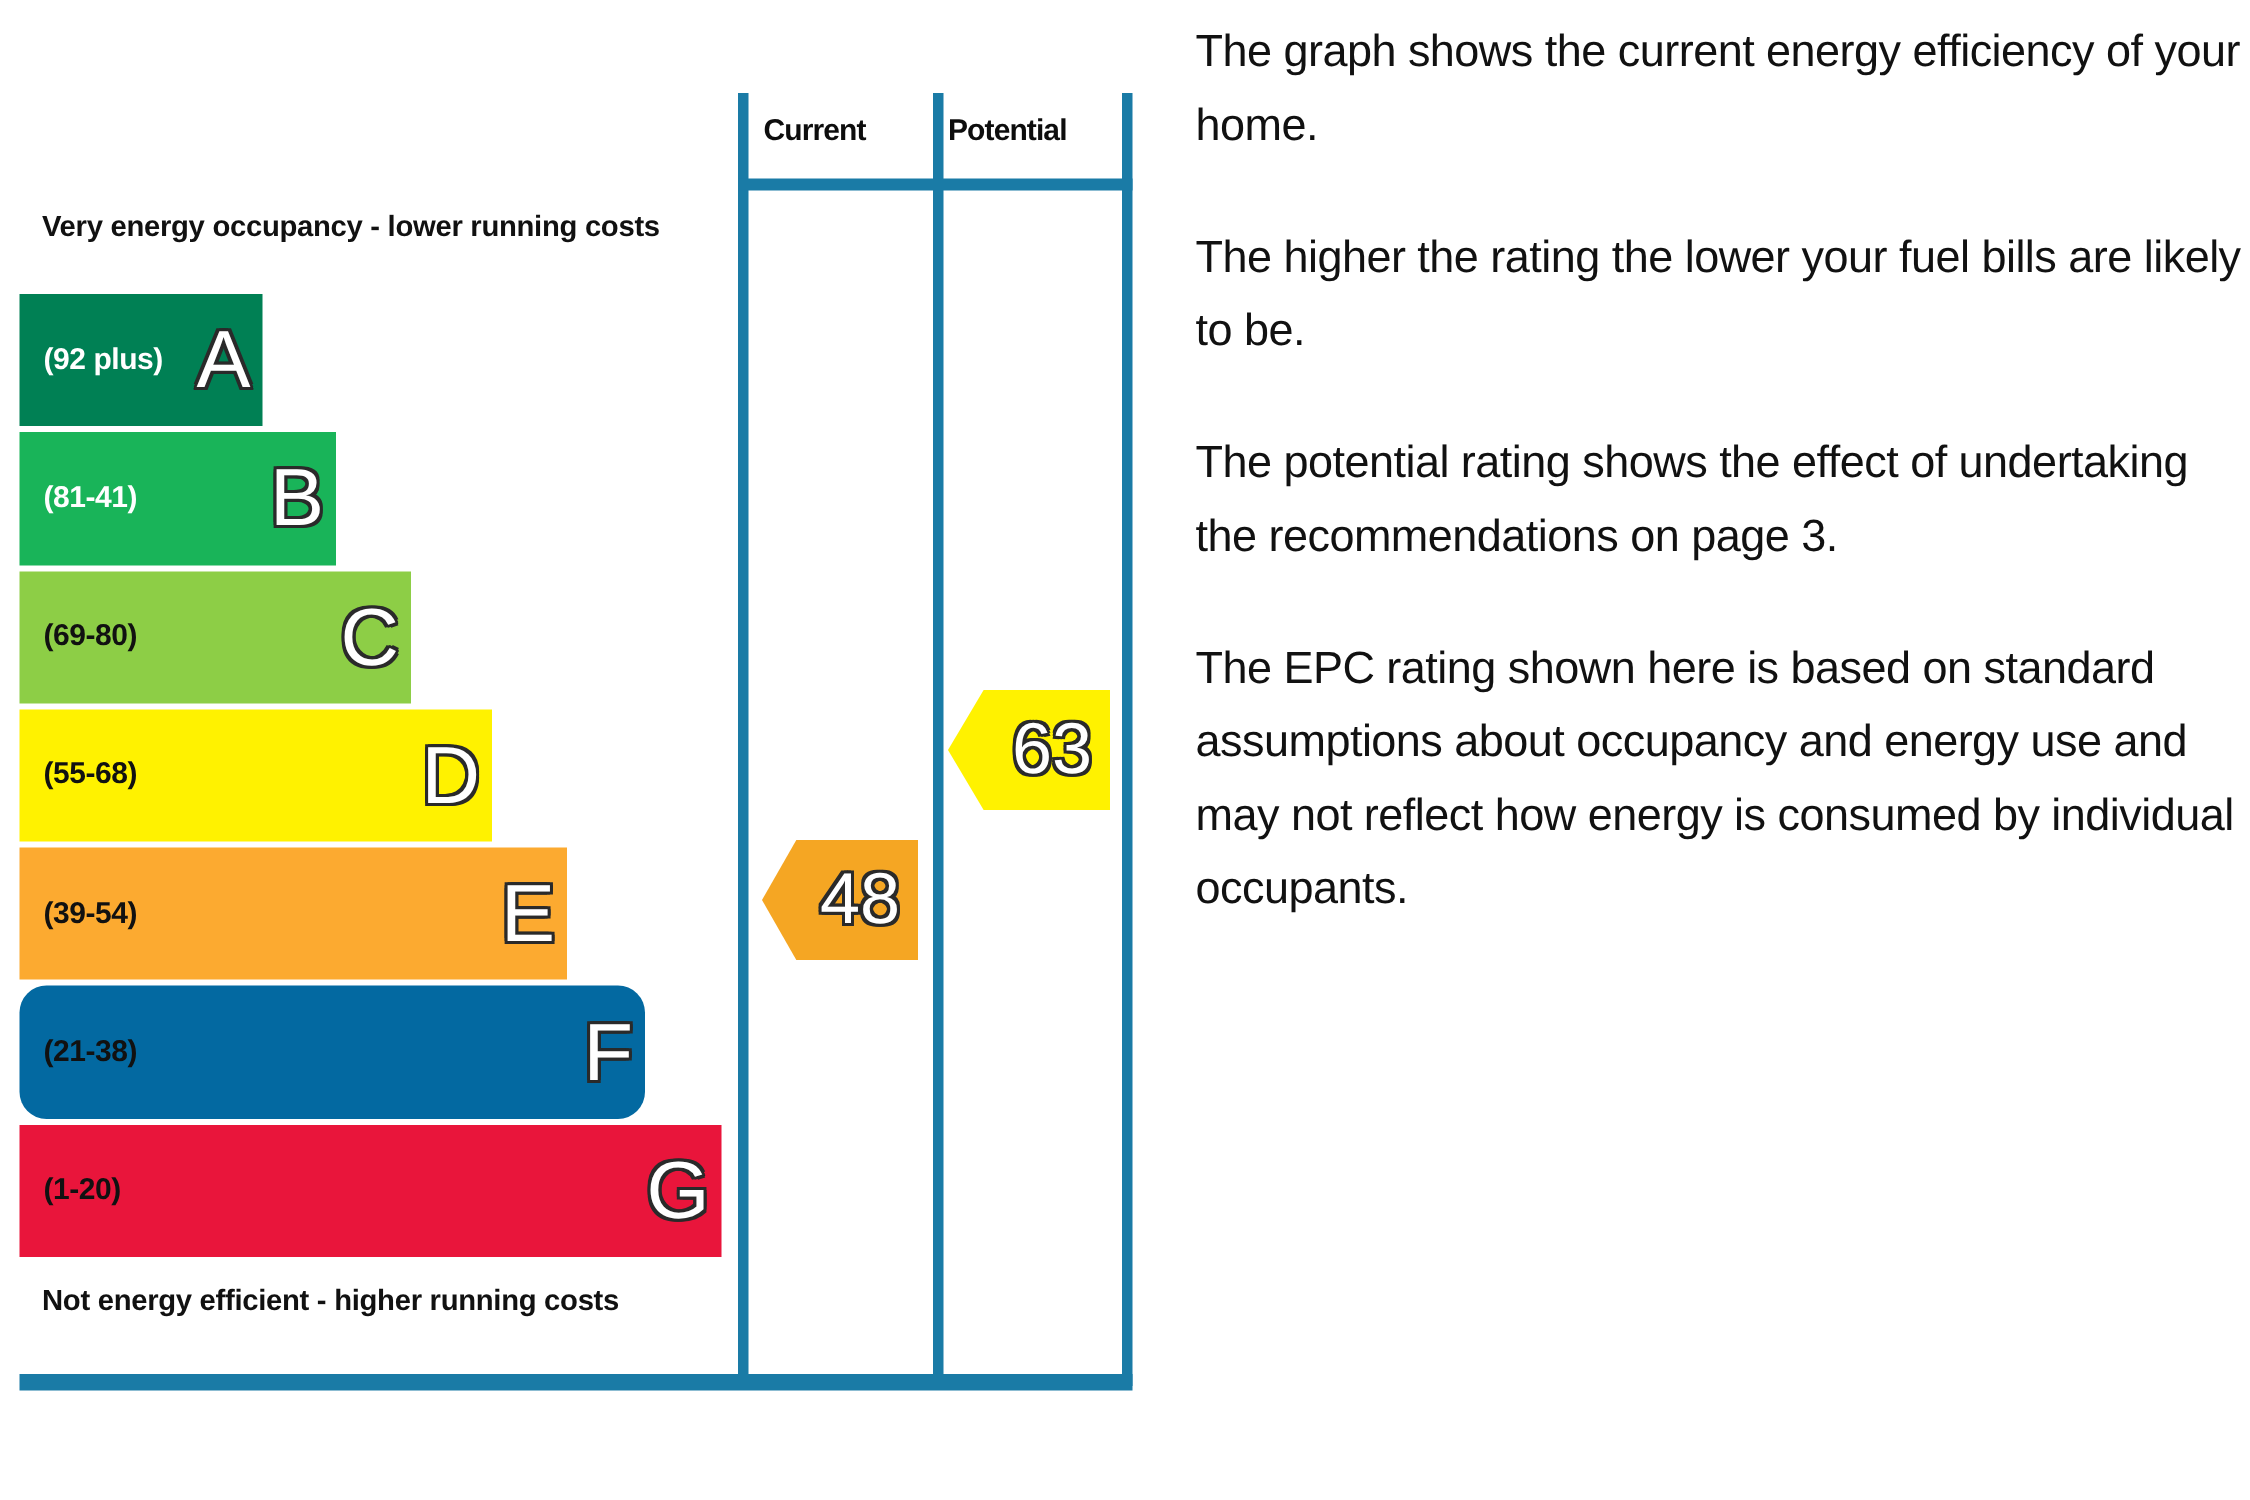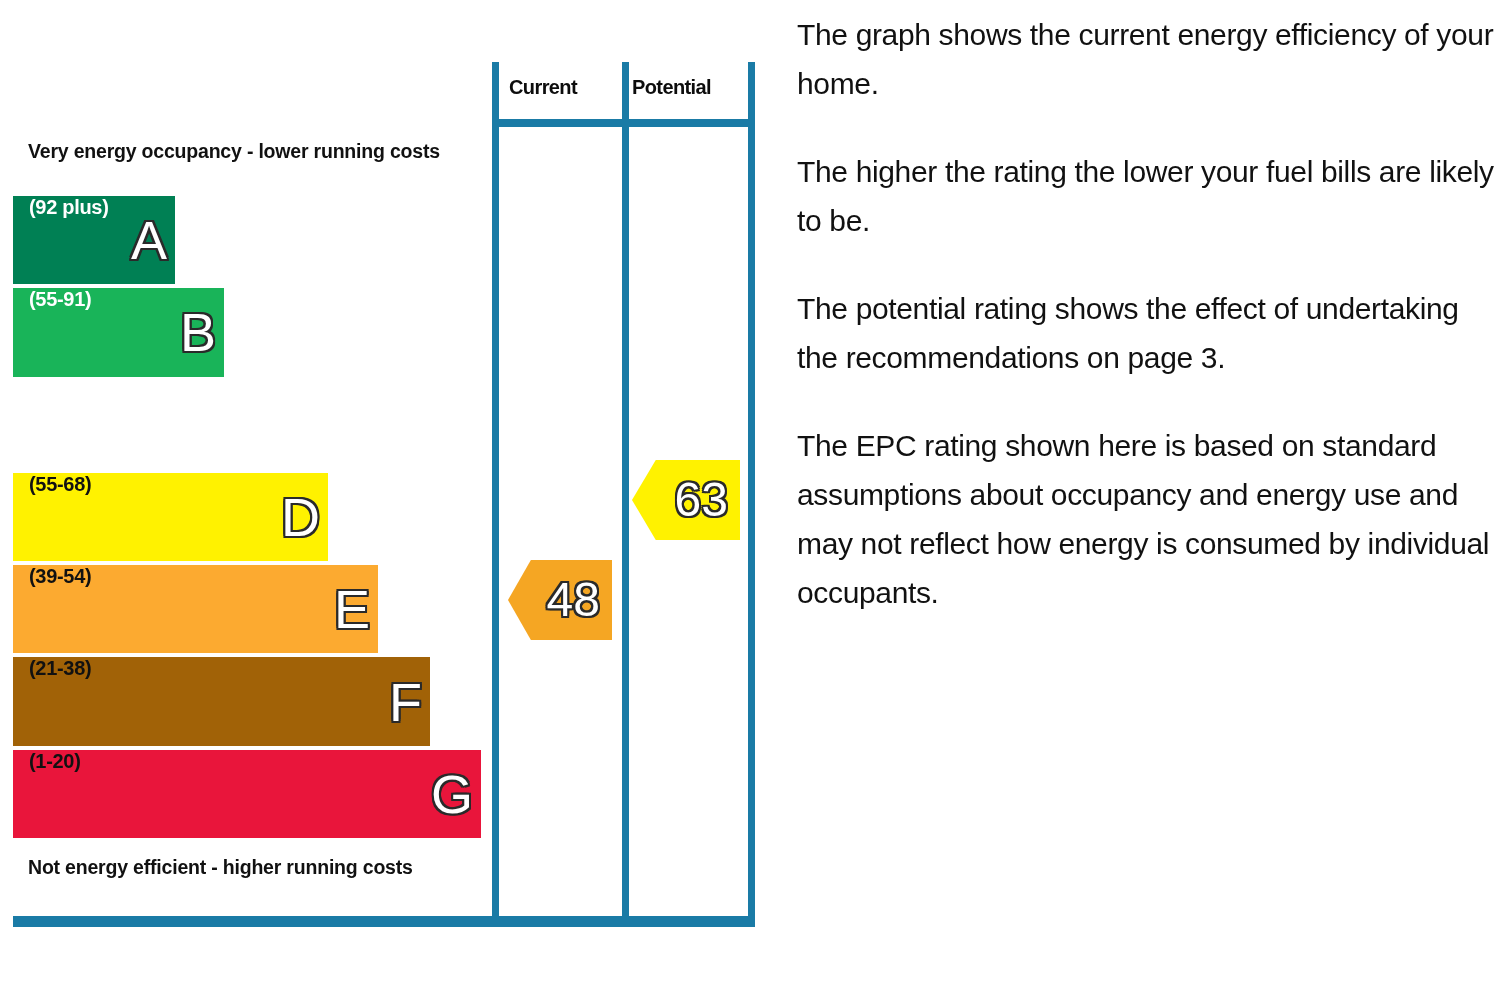--- a/index.html
+++ b/index.html
@@ -51,20 +51,21 @@
     left: 13px;
     top: 196px;
     width: 480px;
     height: 642px;
   }
   .band {
     position: absolute;
     left: 0;
     box-sizing: border-box;
     display: flex;
+    align-items: center;
     padding-left: 16px;
   }
   .band-range {
     font-family: "Liberation Sans", sans-serif;
     font-weight: bold;
     font-size: 20px;
     letter-spacing: -0.3px;
     white-space: nowrap;
   }
   .band-letter {
@@ -189,32 +190,36 @@
   <div id="graph-panel">
 
     <div class="caption" id="caption-top">Very energy occupancy - lower running costs</div>
 
     <div id="bands">
         <div class="band" style="top: 0px; height: 88.2857px; width: 162px; background: rgb(0, 128, 84);">
           <span class="band-range range-light">(92 plus)</span>
           <span class="band-letter">A</span>
         </div>
         <div class="band" style="top: 92.2857px; height: 88.2857px; width: 211px; background: rgb(25, 180, 89);">
-          <span class="band-range range-light">(55-91)</span>
+          <span class="band-range range-light">(81-41)</span>
           <span class="band-letter">B</span>
+        </div>
+        <div class="band" style="top: 184.571px; height: 88.2857px; width: 261px; background: rgb(141, 206, 70);">
+          <span class="band-range range-dark">(69-80)</span>
+          <span class="band-letter">C</span>
         </div>
         <div class="band" style="top: 276.857px; height: 88.2857px; width: 315px; background: rgb(255, 242, 0);">
           <span class="band-range range-dark">(55-68)</span>
           <span class="band-letter">D</span>
         </div>
         <div class="band" style="top: 369.143px; height: 88.2857px; width: 365px; background: rgb(252, 170, 48);">
           <span class="band-range range-dark">(39-54)</span>
           <span class="band-letter">E</span>
         </div>
-        <div class="band" style="top: 461.429px; height: 88.2857px; width: 417px; background: #a16207;">
+        <div class="band" style="top: 461.429px; height: 88.2857px; width: 417px; background: #0369a1; border-radius: 18px;">
           <span class="band-range range-dark">(21-38)</span>
           <span class="band-letter">F</span>
         </div>
         <div class="band" style="top: 553.714px; height: 88.2857px; width: 468px; background: rgb(233, 21, 59);">
           <span class="band-range range-dark">(1-20)</span>
           <span class="band-letter">G</span>
         </div>
       </div>
 
     <div class="caption" id="caption-bottom">Not energy efficient - higher running costs</div>

